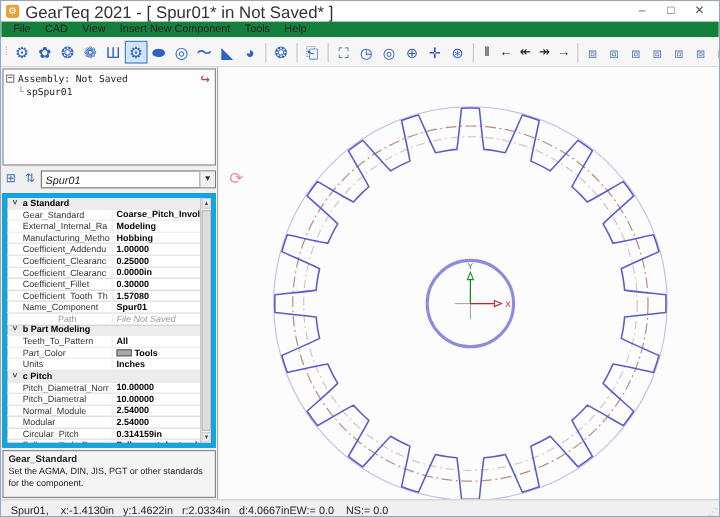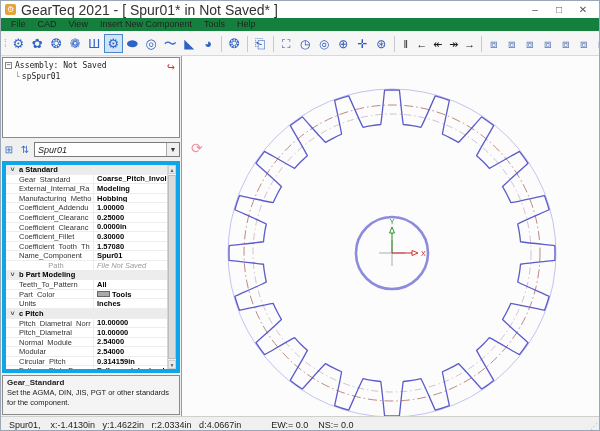--- a/index.html
+++ b/index.html
@@ -80,21 +80,21 @@
               padding:2px 4px; font-size:7.5px; color:#222; line-height:1.3; overflow:hidden; }
   .desc-title { font-weight:bold; font-size:8px; }
 
   .drawing { flex:1; background:#fcfcfd; position:relative; overflow:hidden; }
   .regen-icon { position:absolute; left:9px; top:84px; color:#ee8fa0; font-size:14px; }
 
   
   .statusbar { height:16px; background:#f0f0f0; border-top:1px solid #cfcfcf; display:flex;
                align-items:center; font-size:9px; color:#222; padding:0 8px; position:relative; }
   .status-left { white-space:pre;text-align:right; }
-  .status-right { white-space:pre; margin-left:30px; }
+  .status-right { white-space:pre; }
   .grip { position:absolute; right:1px; bottom:1px; font-size:8px; color:#aaa; }
 </style>
 </head>
 <body>
 
 <div class="window">
 
   <div class="titlebar">
     <div class="app-icon">⚙</div>
     <div class="title-text">GearTeq 2021 - [ Spur01*  in  Not Saved* ]</div>

